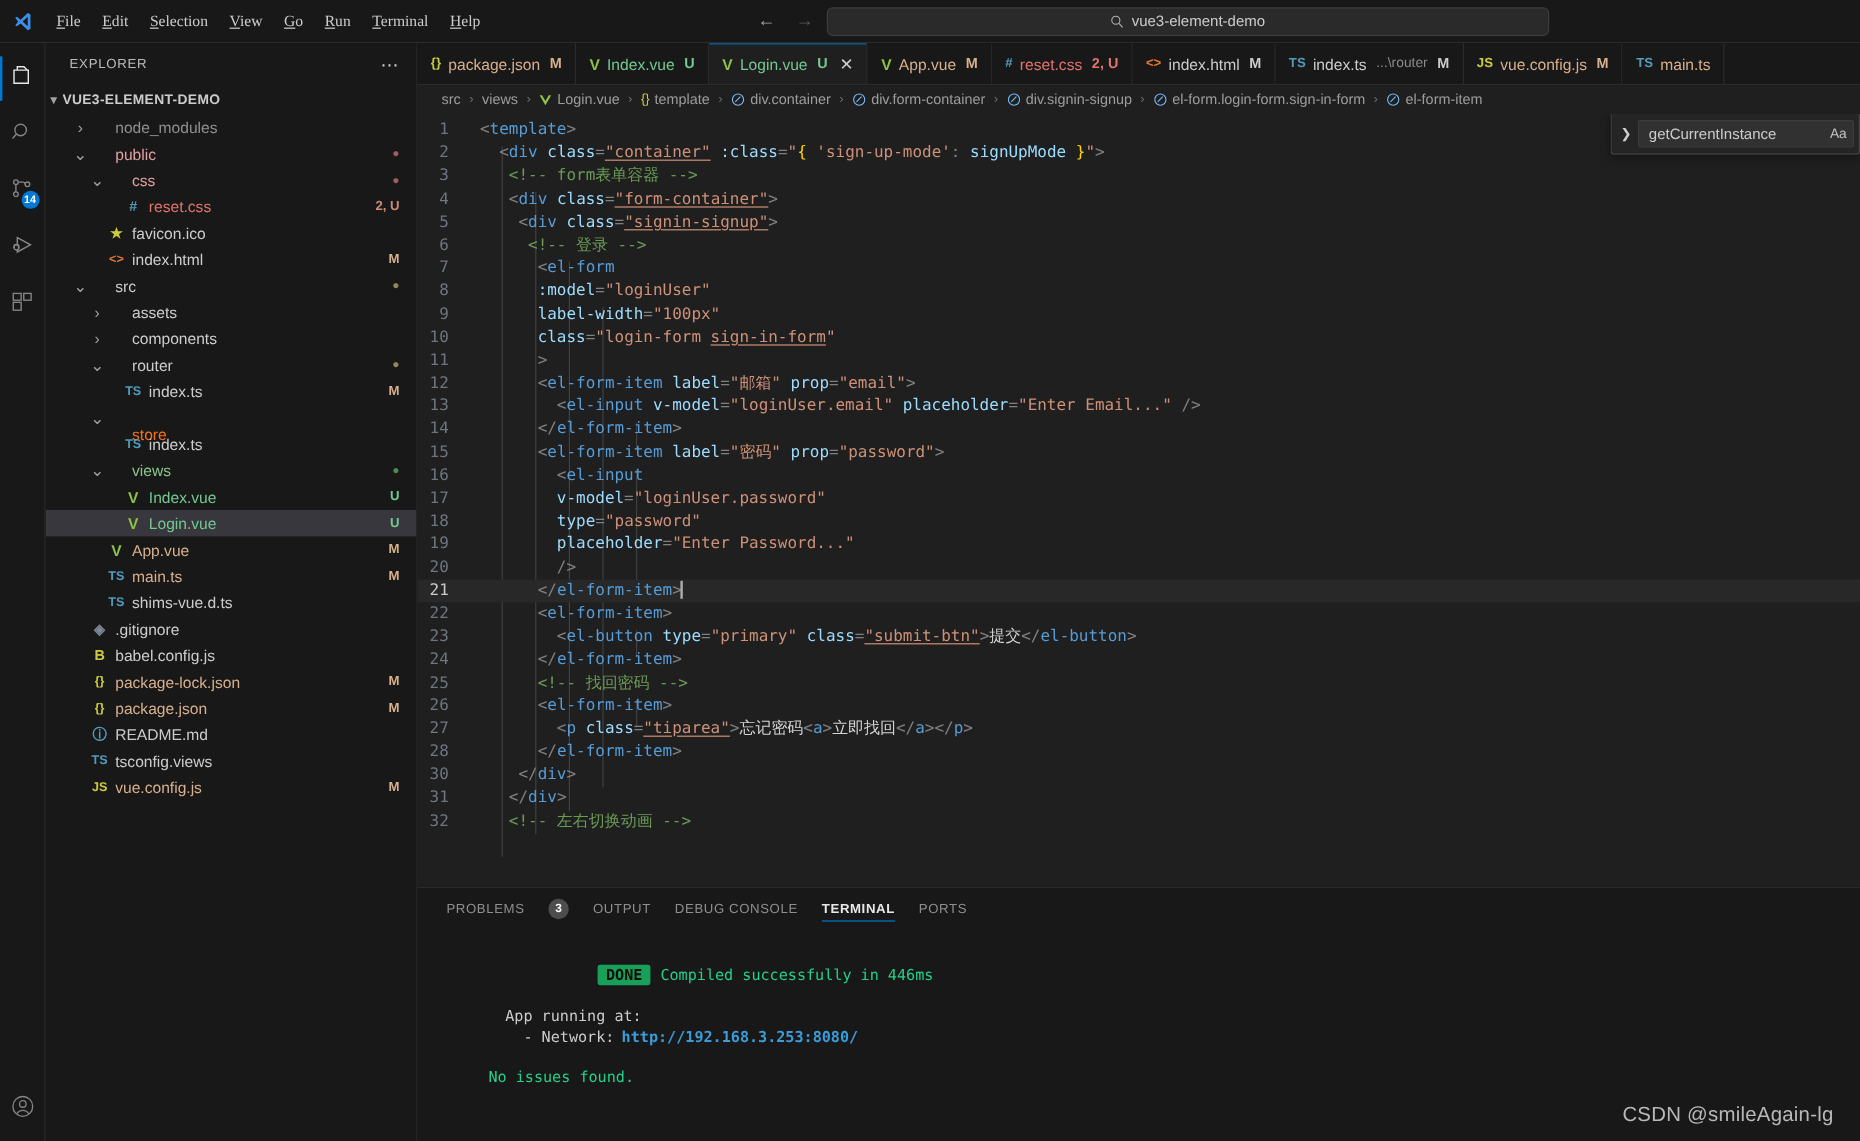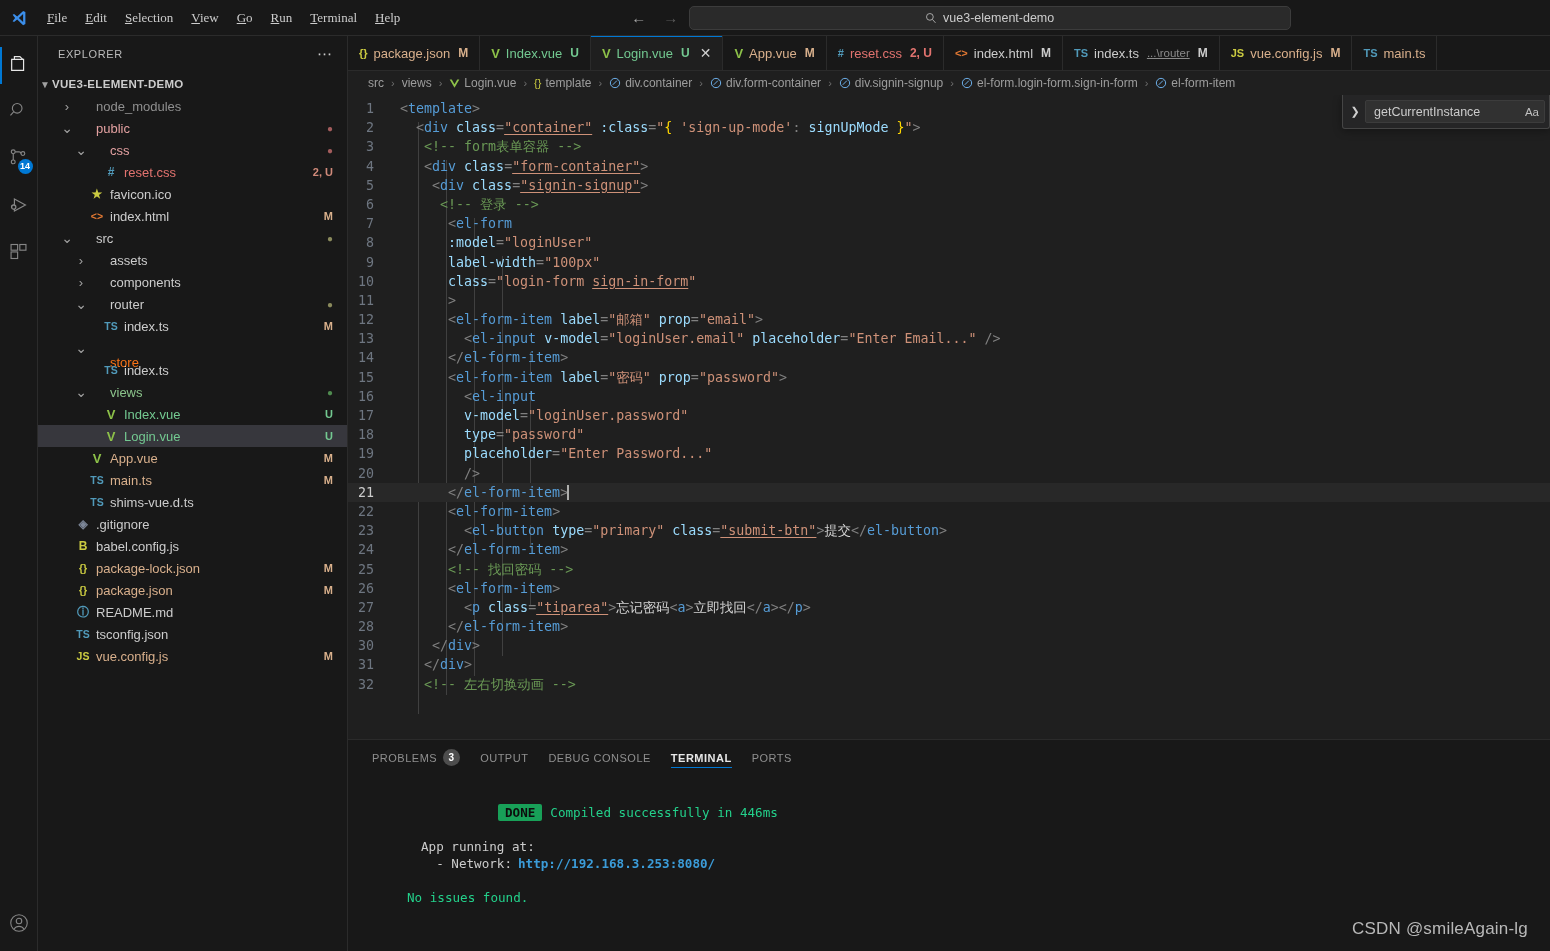--- a/index.html
+++ b/index.html
@@ -93,21 +93,21 @@
   .tabbar { height: 35px; flex: 0 0 35px; background: #181818; display: flex; overflow: hidden; border-bottom:1px solid #2b2b2b;}
   .tab {
     display: flex; align-items: center; gap: 6px; padding: 0 11px; font-size: 13px;
     color: #8f8f8f; background: #181818; border-right: 1px solid #2b2b2b; position: relative;
     white-space: nowrap; cursor: pointer; min-width: 0;
   }
   .tab.active { background: #1f1f1f; color: #e7e7e7; }
   .tab.active::before { content:""; position:absolute; left:0; right:0; top:0; height:1px; background:#0078d4; }
   .tab .tlabel { font-size: 13px; }
   .tab .tdeco { font-size: 12px; font-weight: 600; margin-left:2px; }
-  .tab .tsub { font-size: 11.5px; color: #8a8a8a; margin-left: 2px; text-decoration: underline;}
+  .tab .tsub { font-size: 11.5px; color: #8a8a8a; margin-left: 2px;}
   .tab-close { margin-left: 4px; font-size: 14px; color: #cfcfcf; line-height:1; }
 
   
   .breadcrumbs {
     height: 24px; flex: 0 0 24px; display: flex; align-items: center; gap: 0;
     padding-left: 18px; font-size: 12px; color: #9d9d9d; background: #1f1f1f; white-space: nowrap; overflow:hidden;
   }
   .crumb { display: flex; align-items: center; gap: 4px; padding: 0 2px; cursor:pointer;}
   .crumb-sep { color: #6f6f6f; margin: 0 5px; font-size: 11px; }
   .crumb-icon { display:flex; align-items:center; }
@@ -157,21 +157,21 @@
     padding: 0 5px 0 8px; color: #cccccc; font-size: 12.5px; border-radius: 2px;
   }
   .fw-opts { display: flex; gap: 6px; color: #c0c0c0; font-size: 11.5px; align-items:flex-start;}
 
   
   .panel { flex: 0 0 212px; background: #181818; display: flex; flex-direction: column; border-top:1px solid #2b2b2b;}
   .panel-tabs {
     height: 35px; display: flex; align-items: center; gap: 0; padding-left: 14px;
     font-size: 11px; letter-spacing: .5px; color: #8f8f8f;
   }
-  .ptab { padding: 0 10px; height:35px; display:flex; align-items:center; gap:6px; position: relative; cursor: pointer; }
+  .ptab { padding: 0 10px; height:35px; display:flex; align-items:center; gap:20px; position: relative; cursor: pointer; }
   .ptab.active { color: #e7e7e7; font-weight: 600; }
   .ptab.active::after { content:""; position:absolute; left:10px; right:10px; bottom:7px; height:1px; background:#0078d4; }
   .pbadge {
     background: #4d4d4d; color: #fff; border-radius: 9px; min-width: 17px; height: 17px;
     font-size: 10px; display: inline-flex; align-items: center; justify-content: center;
     font-weight: 600; padding: 0 4px;
   }
   .terminal {
     flex: 1; padding: 12px 0 0 14px; font-family: "DejaVu Sans Mono", monospace;
     font-size: 12.6px; line-height: 17px; color: #cccccc; overflow:hidden;
@@ -427,21 +427,21 @@
             <span class="fdeco" style="color: rgb(217, 176, 140);">M</span>
           </div>
           <div class="row" style="padding-left: 22px;">
             <span class="twisty">&nbsp;</span>
             <span class="ficon" style="color: rgb(81, 154, 186);">ⓘ</span>
             <span class="fname" style="color: rgb(204, 204, 204);">README.md</span>
           </div>
           <div class="row" style="padding-left: 22px;">
             <span class="twisty">&nbsp;</span>
             <span class="ficon" style="color: rgb(81, 154, 186); font-size: 10.5px;">TS</span>
-            <span class="fname" style="color: rgb(204, 204, 204);">tsconfig.json</span>
+            <span class="fname" style="color: rgb(204, 204, 204);">tsconfig.views</span>
           </div>
           <div class="row" style="padding-left: 22px;">
             <span class="twisty">&nbsp;</span>
             <span class="ficon" style="color: rgb(203, 203, 65); font-size: 10.5px;">JS</span>
             <span class="fname" style="color: rgb(217, 176, 140);">vue.config.js</span>
             <span class="fdeco" style="color: rgb(217, 176, 140);">M</span>
           </div>
         </div>
     </div>
 

